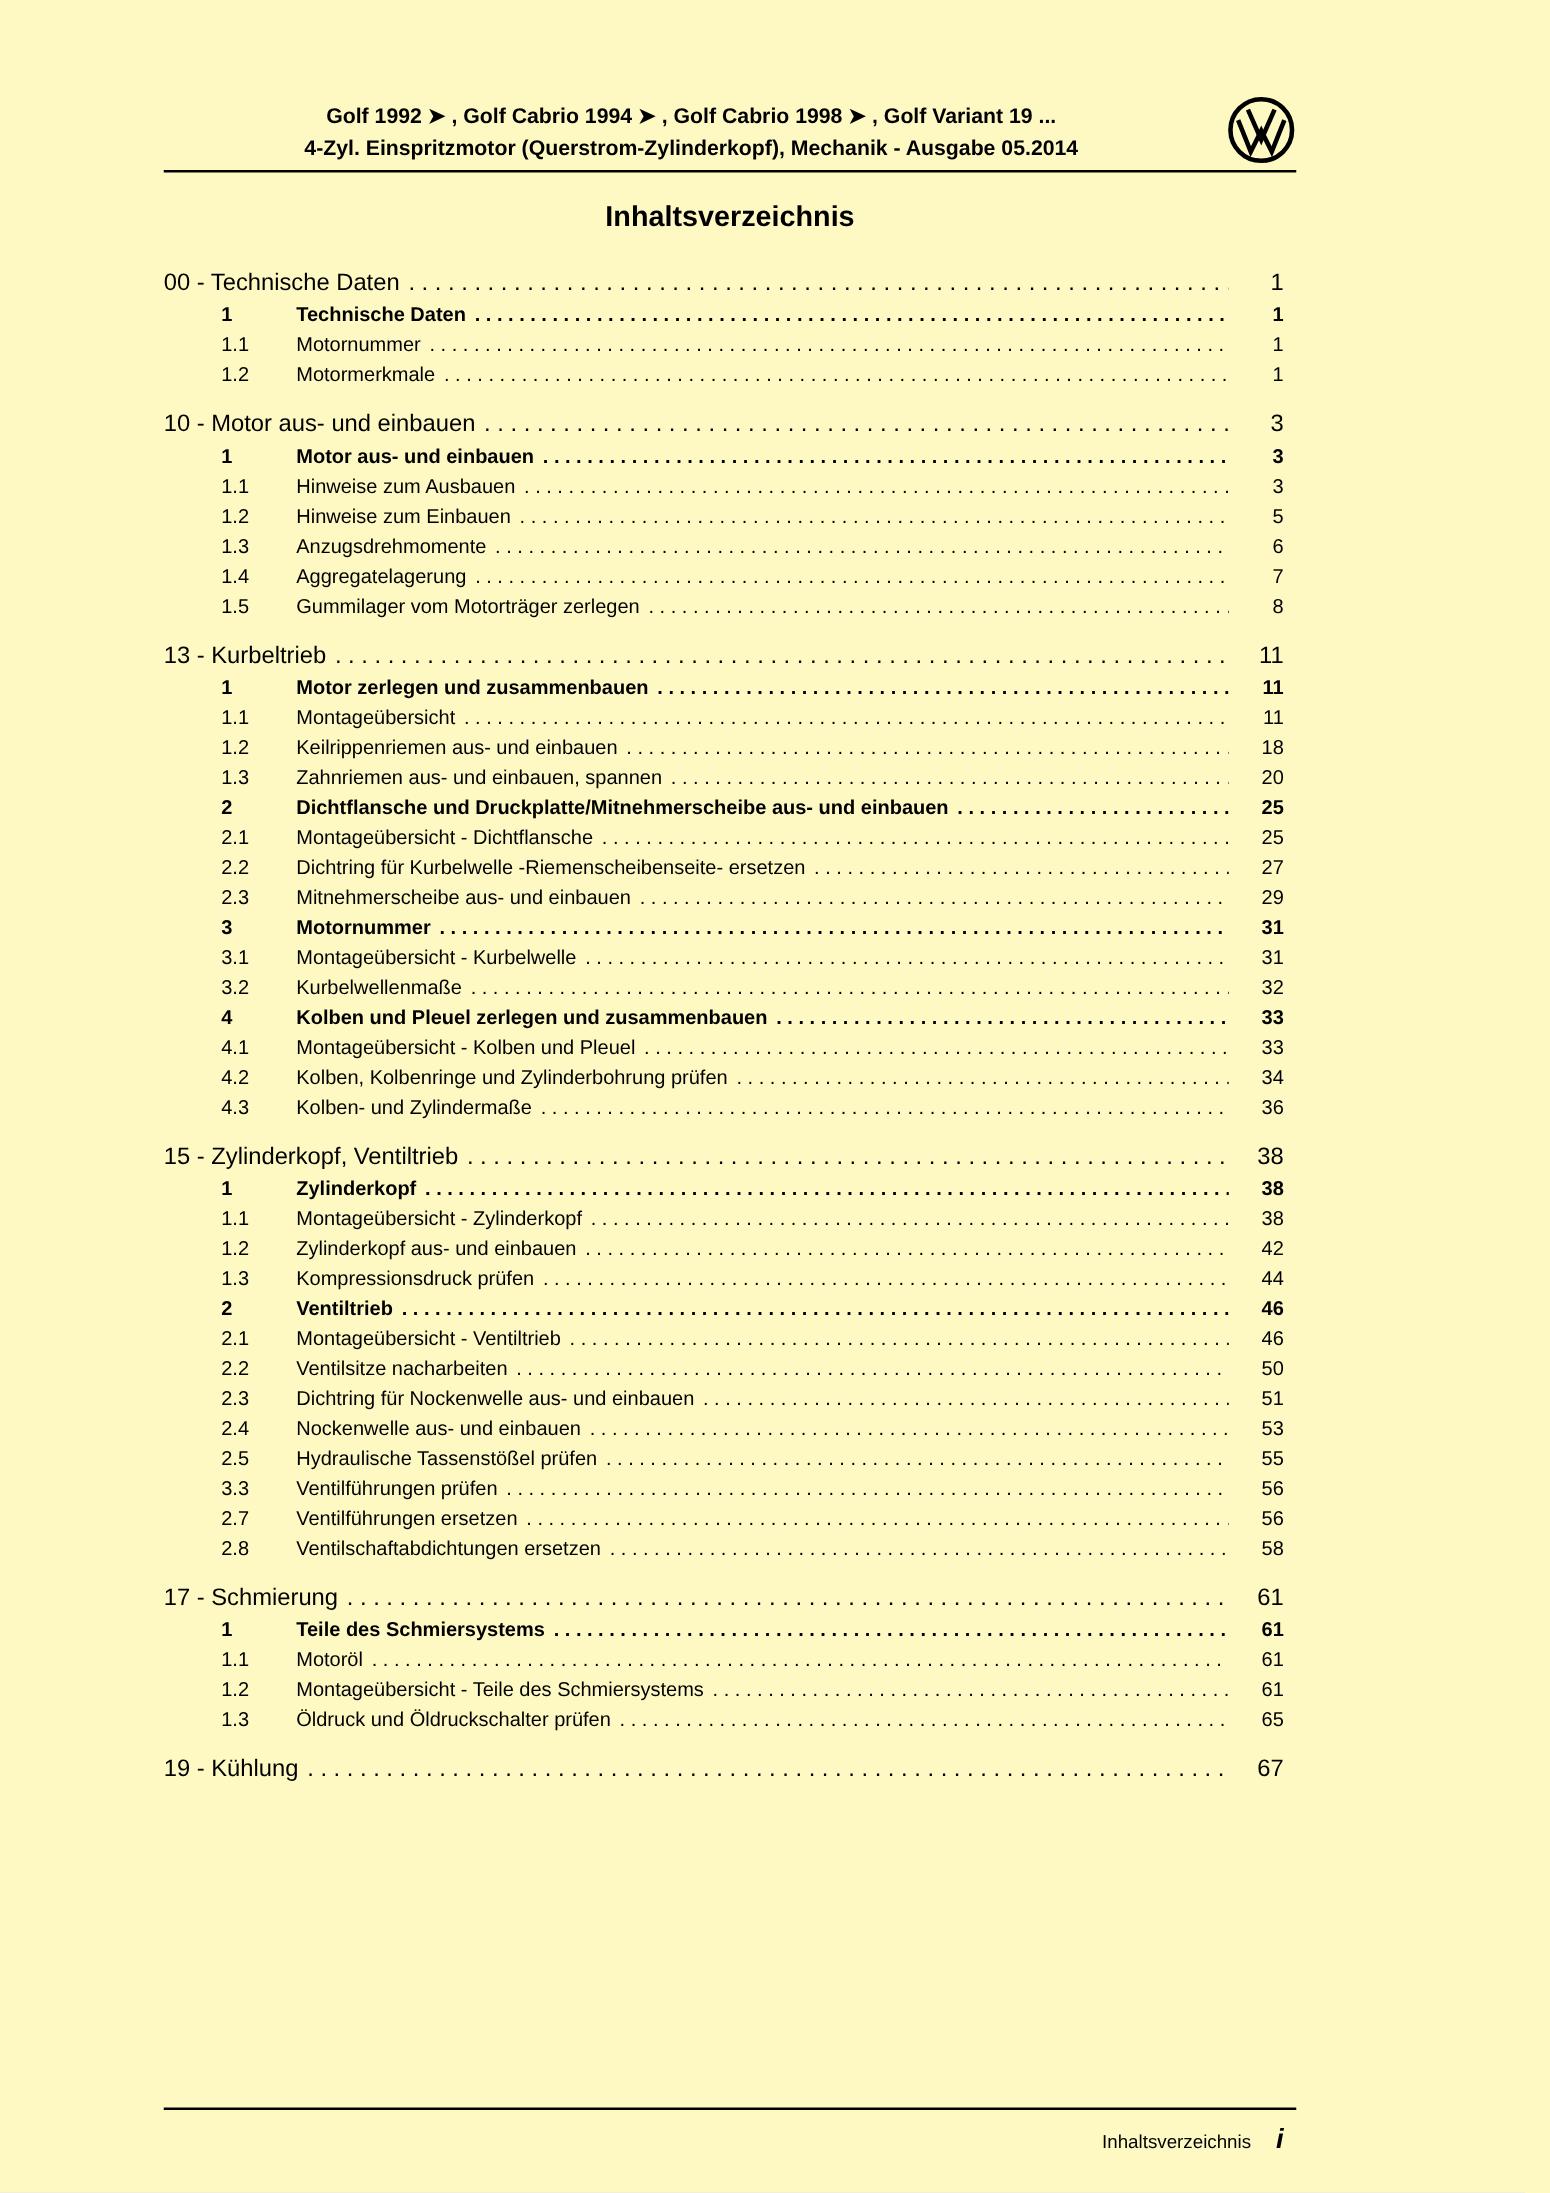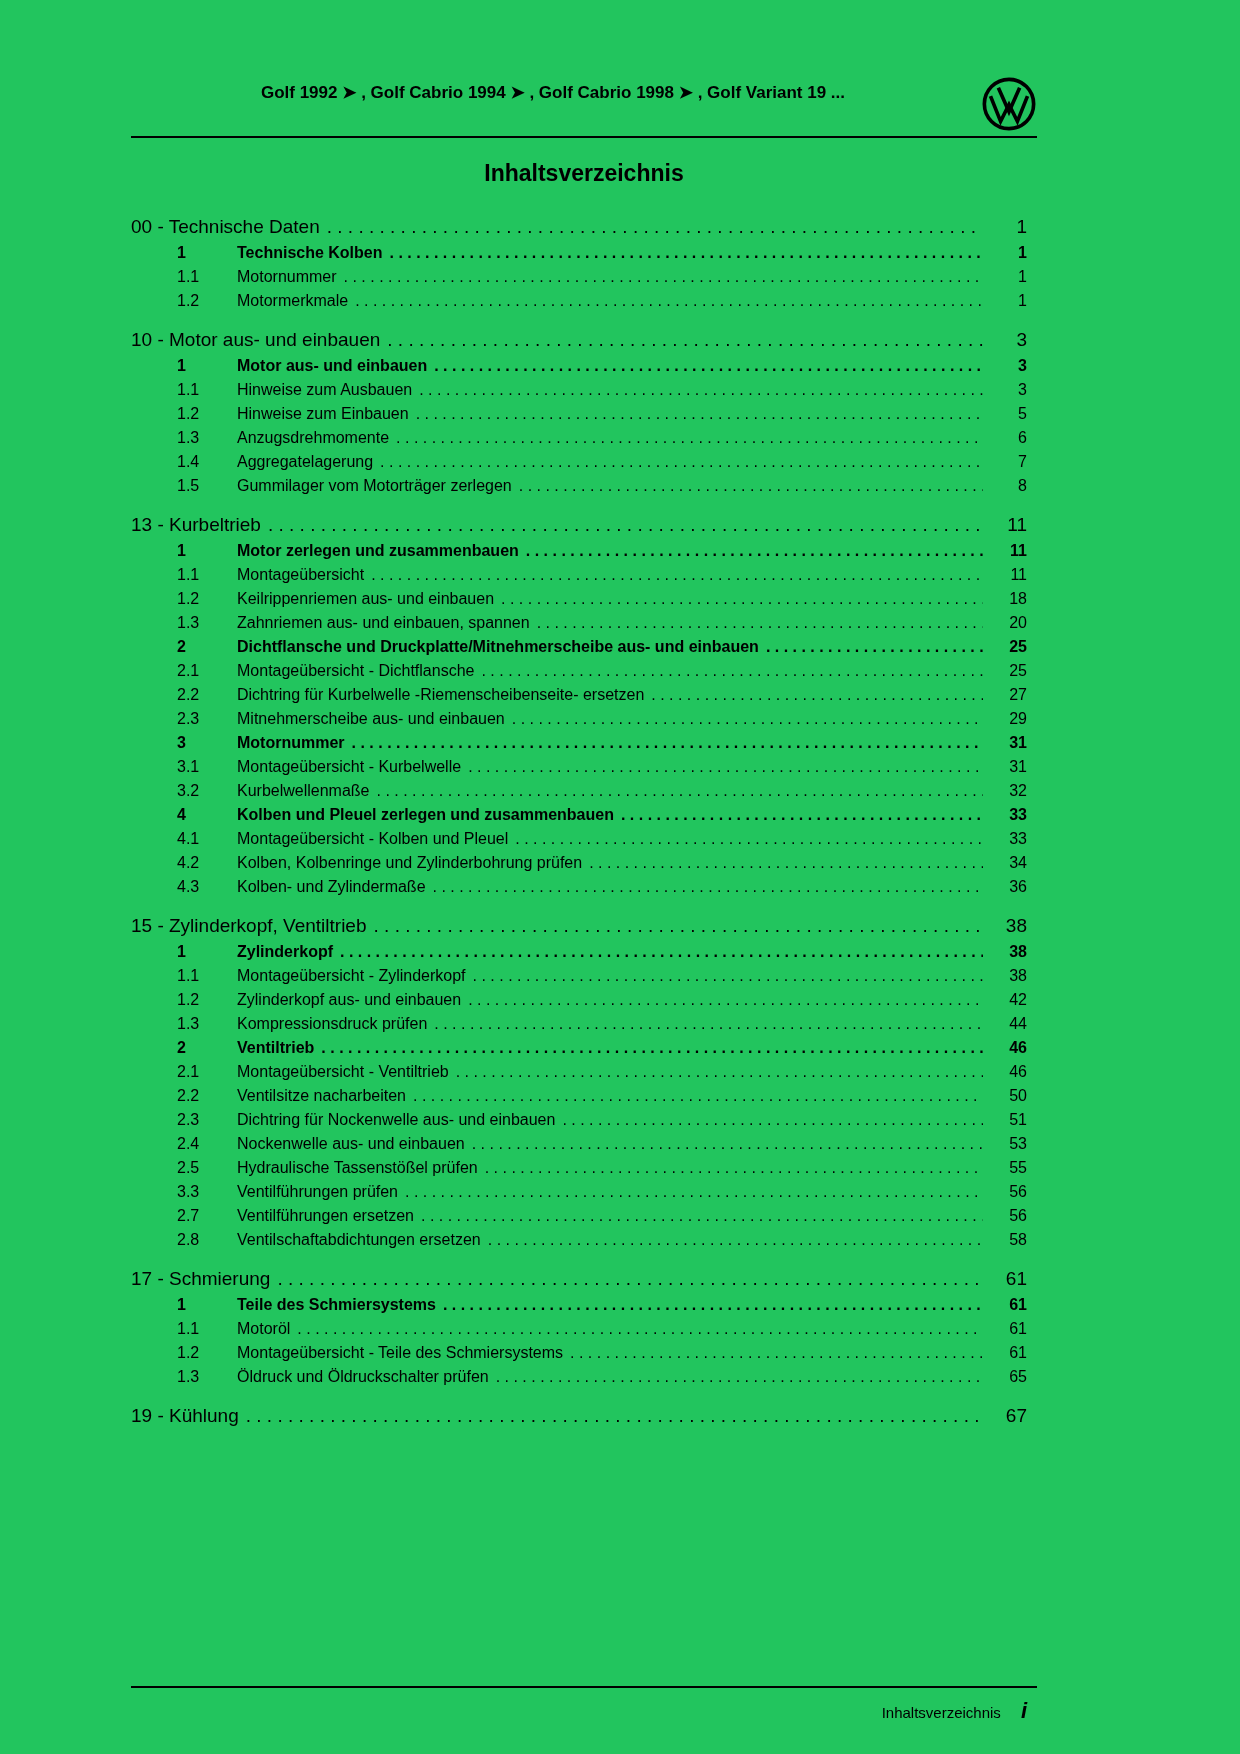--- a/index.html
+++ b/index.html
@@ -5,21 +5,21 @@
   * { margin: 0; padding: 0; box-sizing: border-box; }
   html, body { background: #e8e8e8; }
   body {
     width: 1240px; height: 1754px;
     position: relative;
     font-family: "Liberation Sans", sans-serif;
     color: #000;
   }
   .sheet {
     position: absolute; inset: 0;
-    background: #22c55e;
+    background: #fef9c3;
   }
   .content {
     position: absolute;
     left: 131px; top: 0;
     width: 906px;
   }
 
   
   .header-row {
     display: flex;
@@ -114,20 +114,21 @@
 </head>
 <body>
 
 <div class="sheet">
   <div class="content">
 
     <header>
       <div class="header-row">
         <div class="header-text">
           <div>Golf 1992 ➤ , Golf Cabrio 1994 ➤ , Golf Cabrio 1998 ➤ , Golf Variant 19 ...</div>
+          <div>4-Zyl. Einspritzmotor (Querstrom-Zylinderkopf), Mechanik - Ausgabe 05.2014</div>
         </div>
         <div class="logo">
           <svg viewBox="0 0 100 100" aria-hidden="true">
             <circle cx="50" cy="50" r="44" fill="none" stroke="#000" stroke-width="6.5"></circle>
             <path d="M31 21 L50 64 L69 21" fill="none" stroke="#000" stroke-width="6.5"></path>
             <path d="M17 36 L35 81 L50 51 L65 81 L83 36" fill="none" stroke="#000" stroke-width="6.5"></path>
           </svg>
         </div>
       </div>
       <div class="header-rule"></div>
@@ -136,21 +137,21 @@
     <h1 class="doc-title">Inhaltsverzeichnis</h1>
 
     <div class="toc">
         <div class="toc-section">
           <span class="sec-label">00 - Technische Daten</span>
           <span class="dots">. . . . . . . . . . . . . . . . . . . . . . . . . . . . . . . . . . . . . . . . . . . . . . . . . . . . . . . . . . . . . . . . . . . . . . . . . . . . . . . . . . . . . . . . . . . . . . . . . . . . . . . . . . . . . . . . . . . . . . . . . . . . . . . . . . . . . . . . . . . . . . . . . . . . . . . . . . . . . . . . . . . . . . . . . . . . . . . . . . . . . . . . . . . . . . . . . . . . . . . . </span>
           <span class="page-num">1</span>
         </div>
         <div class="toc-entry bold">
           <span class="entry-num">1</span>
-          <span class="entry-label">Technische Kolben</span>
+          <span class="entry-label">Technische Daten</span>
           <span class="dots">. . . . . . . . . . . . . . . . . . . . . . . . . . . . . . . . . . . . . . . . . . . . . . . . . . . . . . . . . . . . . . . . . . . . . . . . . . . . . . . . . . . . . . . . . . . . . . . . . . . . . . . . . . . . . . . . . . . . . . . . . . . . . . . . . . . . . . . . . . . . . . . . . . . . . . . . . . . . . . . . . . . . . . . . . . . . . . . . . . . . . . . . . . . . . . . . . . . . . . . . </span>
           <span class="page-num">1</span>
         </div>
         <div class="toc-entry">
           <span class="entry-num">1.1</span>
           <span class="entry-label">Motornummer</span>
           <span class="dots">. . . . . . . . . . . . . . . . . . . . . . . . . . . . . . . . . . . . . . . . . . . . . . . . . . . . . . . . . . . . . . . . . . . . . . . . . . . . . . . . . . . . . . . . . . . . . . . . . . . . . . . . . . . . . . . . . . . . . . . . . . . . . . . . . . . . . . . . . . . . . . . . . . . . . . . . . . . . . . . . . . . . . . . . . . . . . . . . . . . . . . . . . . . . . . . . . . . . . . . . </span>
           <span class="page-num">1</span>
         </div>
         <div class="toc-entry">

